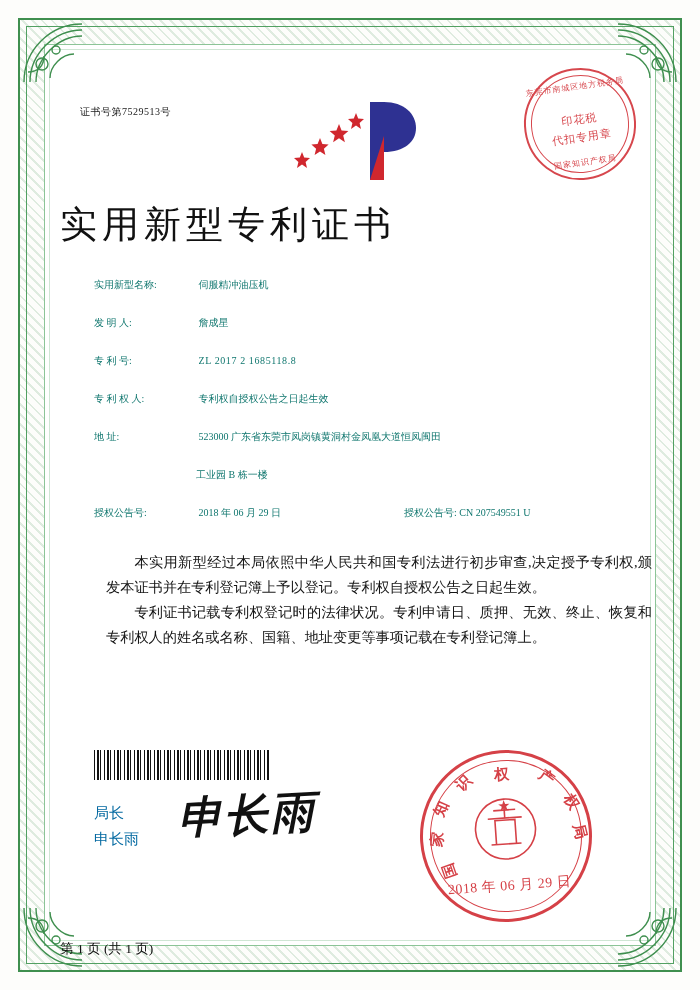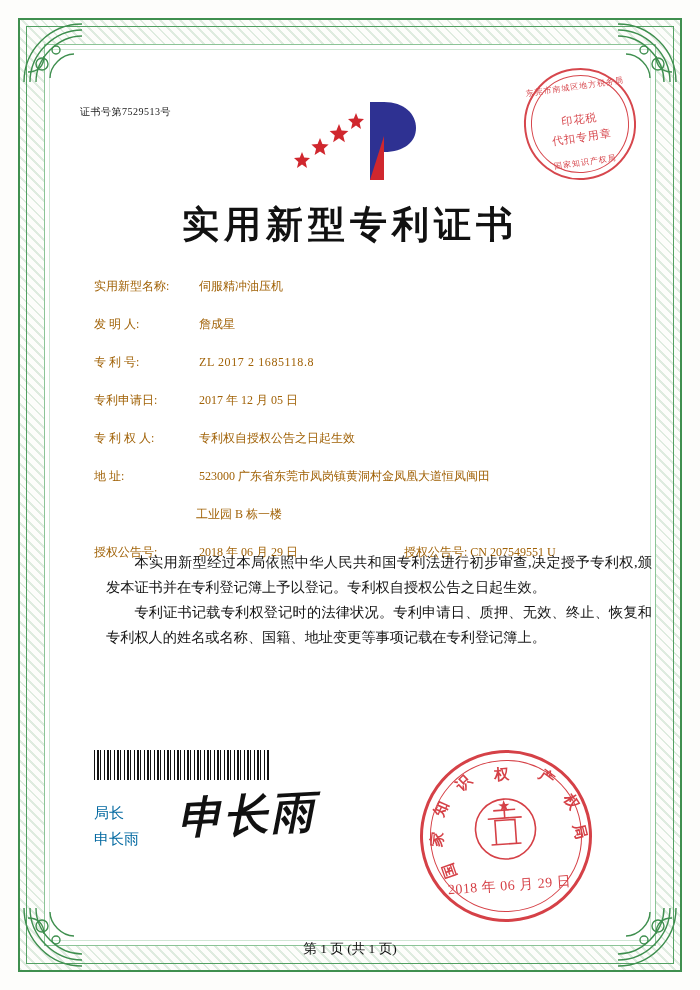--- a/index.html
+++ b/index.html
@@ -122,38 +122,37 @@
     font-size: 11px;
     letter-spacing: 1px;
   }
   .stamp-top .st-line1 { top: 42px; }
   .stamp-top .st-line2 { top: 60px; }
 
   .doc-title {
     position: absolute;
     left: 0; top: 140px;
     width: 580px;
-    text-align: center;
     font-size: 37px;
-    font-weight: bold;
+    font-weight: normal;
     letter-spacing: 5px;
     color: #111;
     font-family: "Liberation Serif", serif;
   }
 
   .fields {
     position: absolute;
     left: 34px; top: 218px;
     width: 546px;
   }
   .field-row {
     position: relative;
     height: 38px;
-    font-size: 12px;
-    color: #a16207;
+    font-size: 10px;
+    color: #0f766e;
     white-space: nowrap;
   }
   .field-label {
     display: inline-block;
     width: 96px;
     letter-spacing: 0px;
   }
   .field-value {
     display: inline-block;
     padding-left: 6px;
@@ -253,21 +252,20 @@
     position: absolute;
     left: 50%; top: 46%;
     transform: translate(-50%,-50%);
     width: 74px; height: 74px;
   }
 
   .page-footer {
     position: absolute;
     left: 0; top: 880px;
     width: 580px;
-    text-align: center;
     font-size: 13.5px;
     color: #111;
   }
 </style>
 </head>
 <body>
 
 <div class="page">
 
   <div class="border-outer"></div>
@@ -363,24 +361,20 @@
       <div class="field-row">
         <span class="field-label">发 明 人:</span>
         <span class="field-value">詹成星</span>
       </div>
 
       <div class="field-row">
         <span class="field-label">专 利 号:</span>
         <span class="field-value mono">ZL 2017 2 1685118.8</span>
       </div>
 
-      <div class="field-row">
-        <span class="field-label">专利申请日:</span>
-        <span class="field-value">2017 年 12 月 05 日</span>
-      </div>
 
       <div class="field-row">
         <span class="field-label">专 利 权 人:</span>
         <span class="field-value">专利权自授权公告之日起生效</span>
       </div>
 
       <div class="field-row">
         <span class="field-label">地 址:</span>
         <span class="field-value">523000  广东省东莞市凤岗镇黄洞村金凤凰大道恒凤闽田</span>
       </div>

